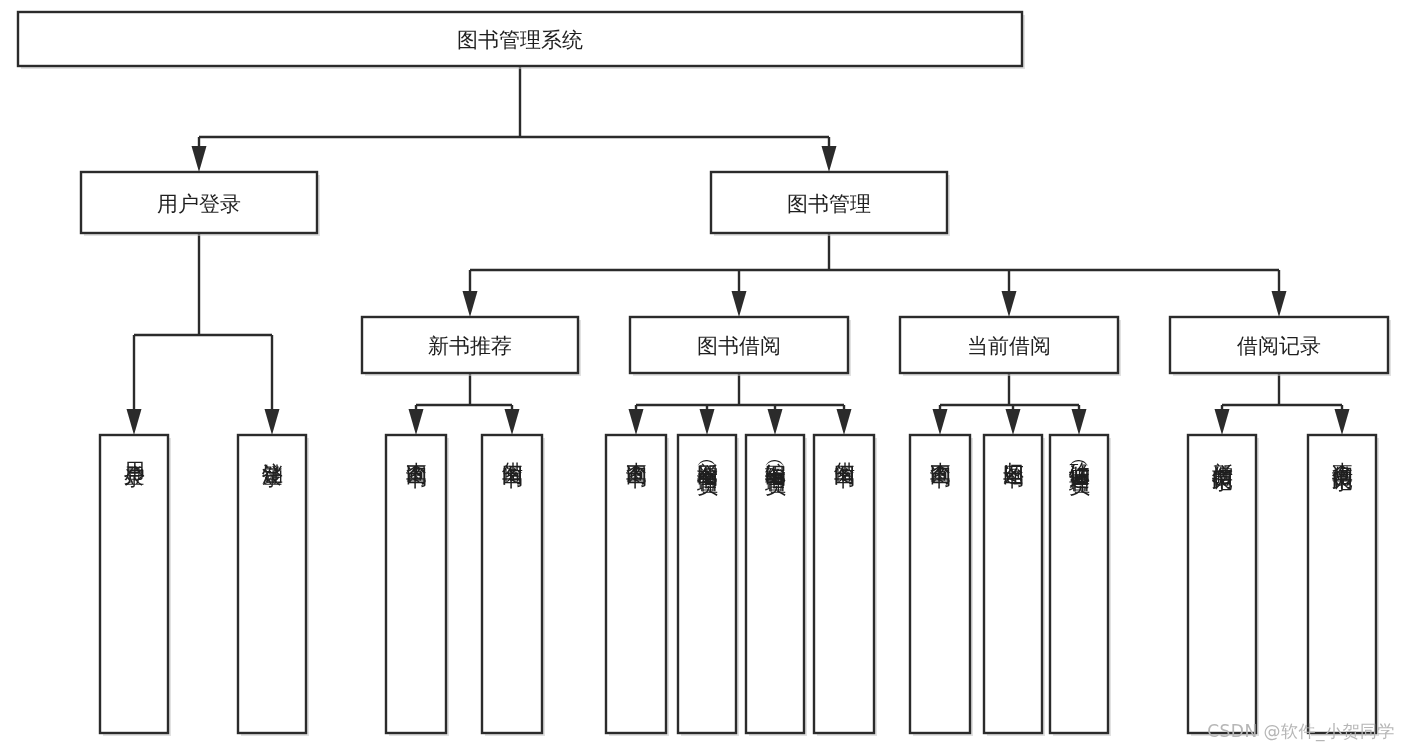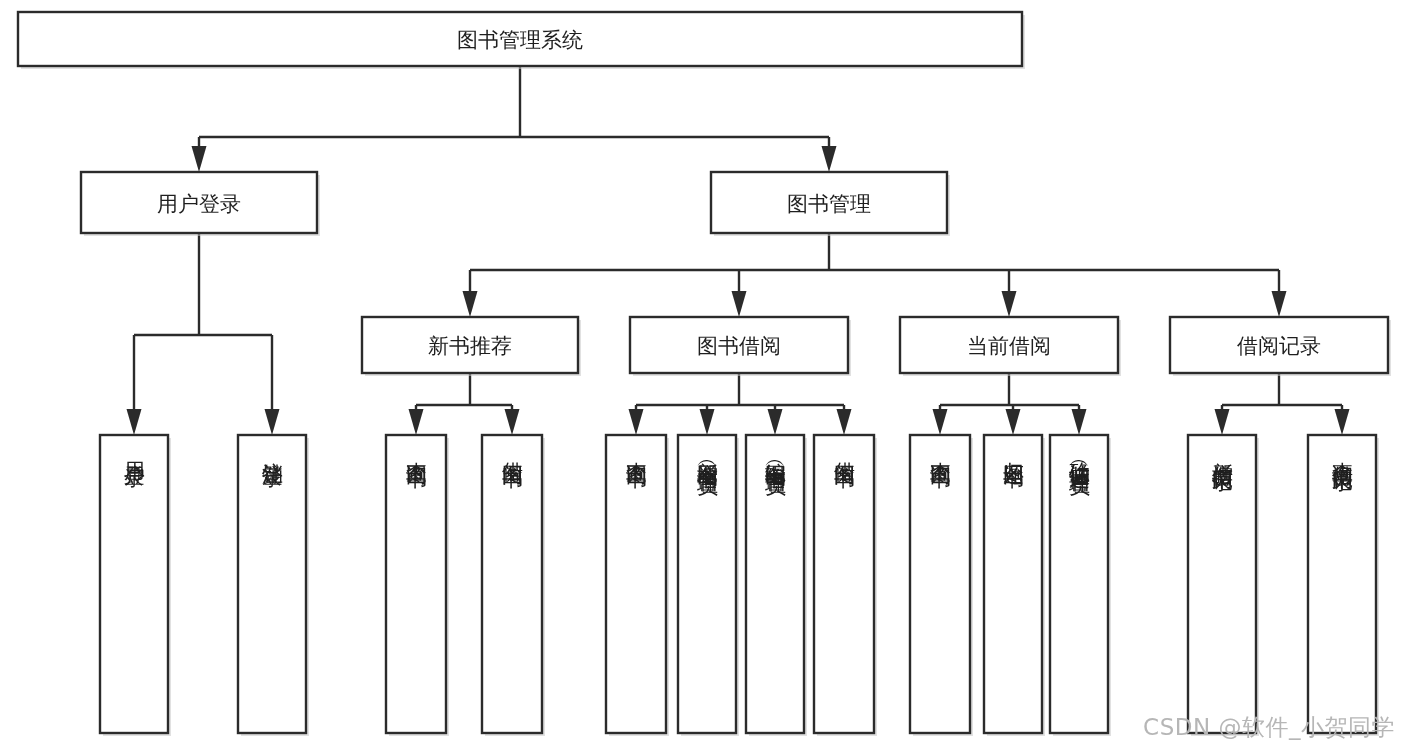--- a/index.html
+++ b/index.html
@@ -69,21 +69,21 @@
     letter-spacing: 2px;
     color: #1f1f1f;
     white-space: nowrap;
     text-align: left;
   }
   .watermark {
     position: absolute;
     right: 10px;
     bottom: 4px;
     font-family: "DejaVu Sans", "Liberation Sans", sans-serif;
-    font-size: 23px;
+    font-size: 17px;
     color: #b6b6b6;
     letter-spacing: 0.5px;
     user-select: none;
     white-space: nowrap;
   }
 </style>
 </head>
 <body>
 
 <div id="diagram-root">

